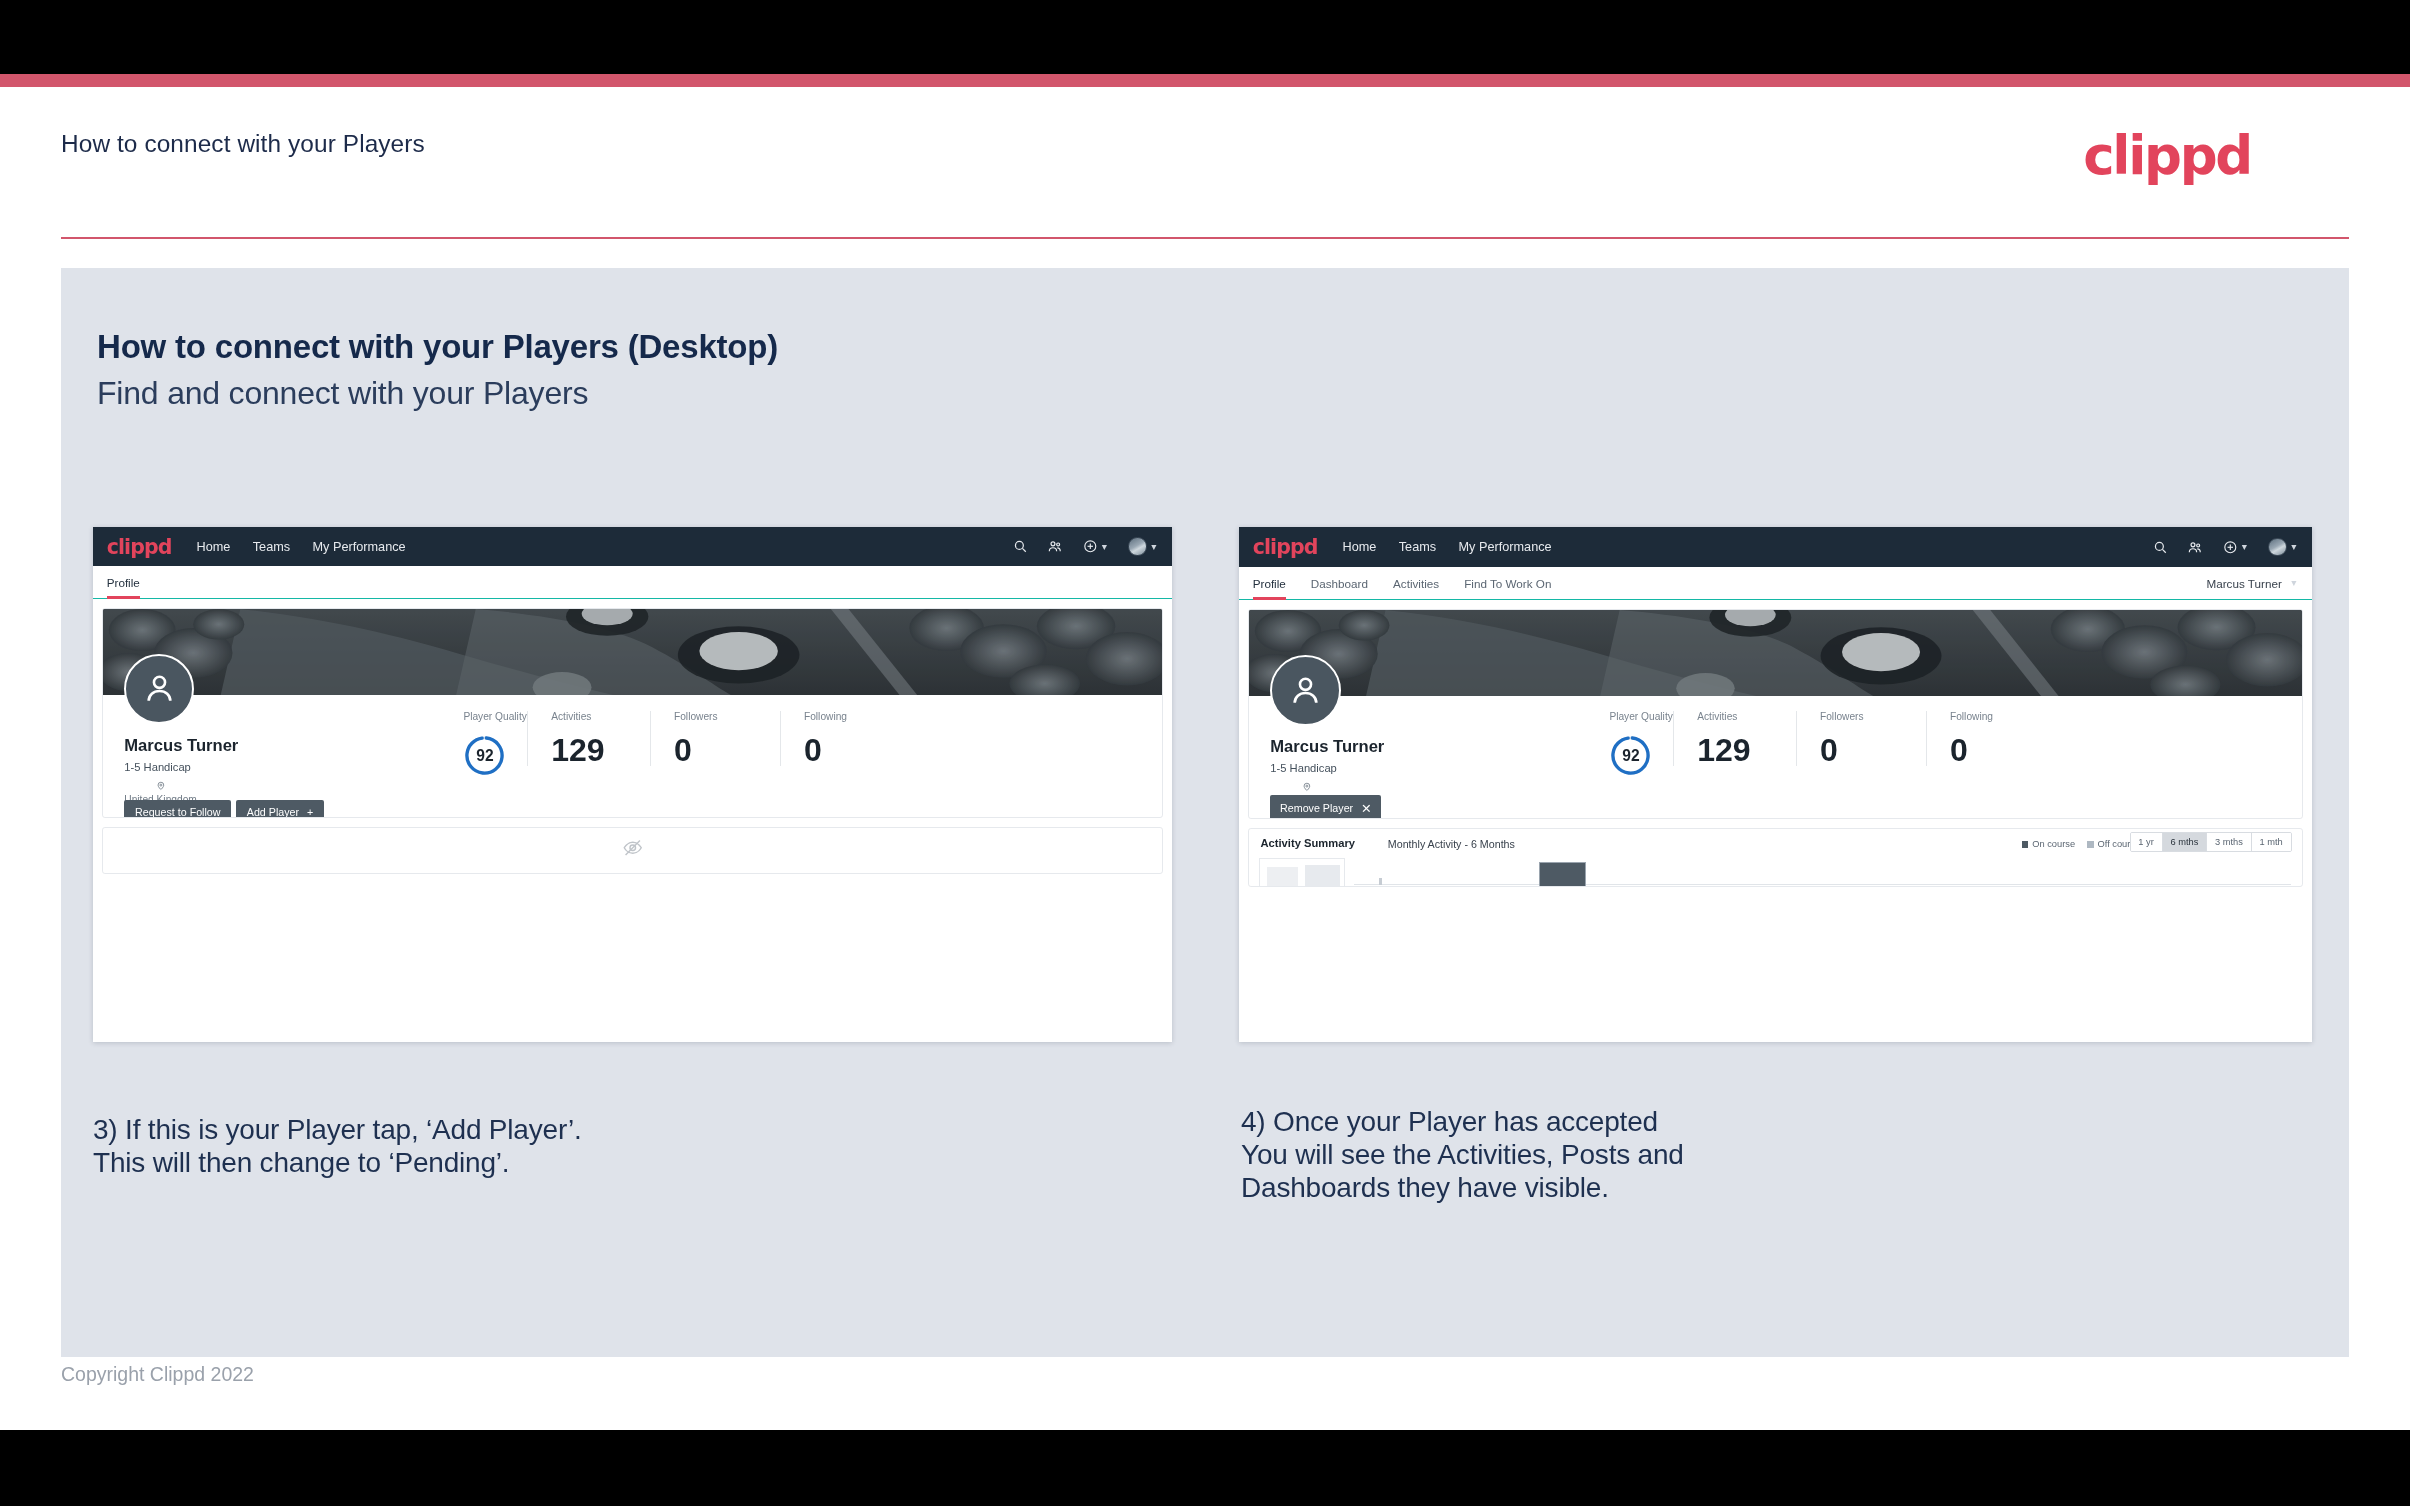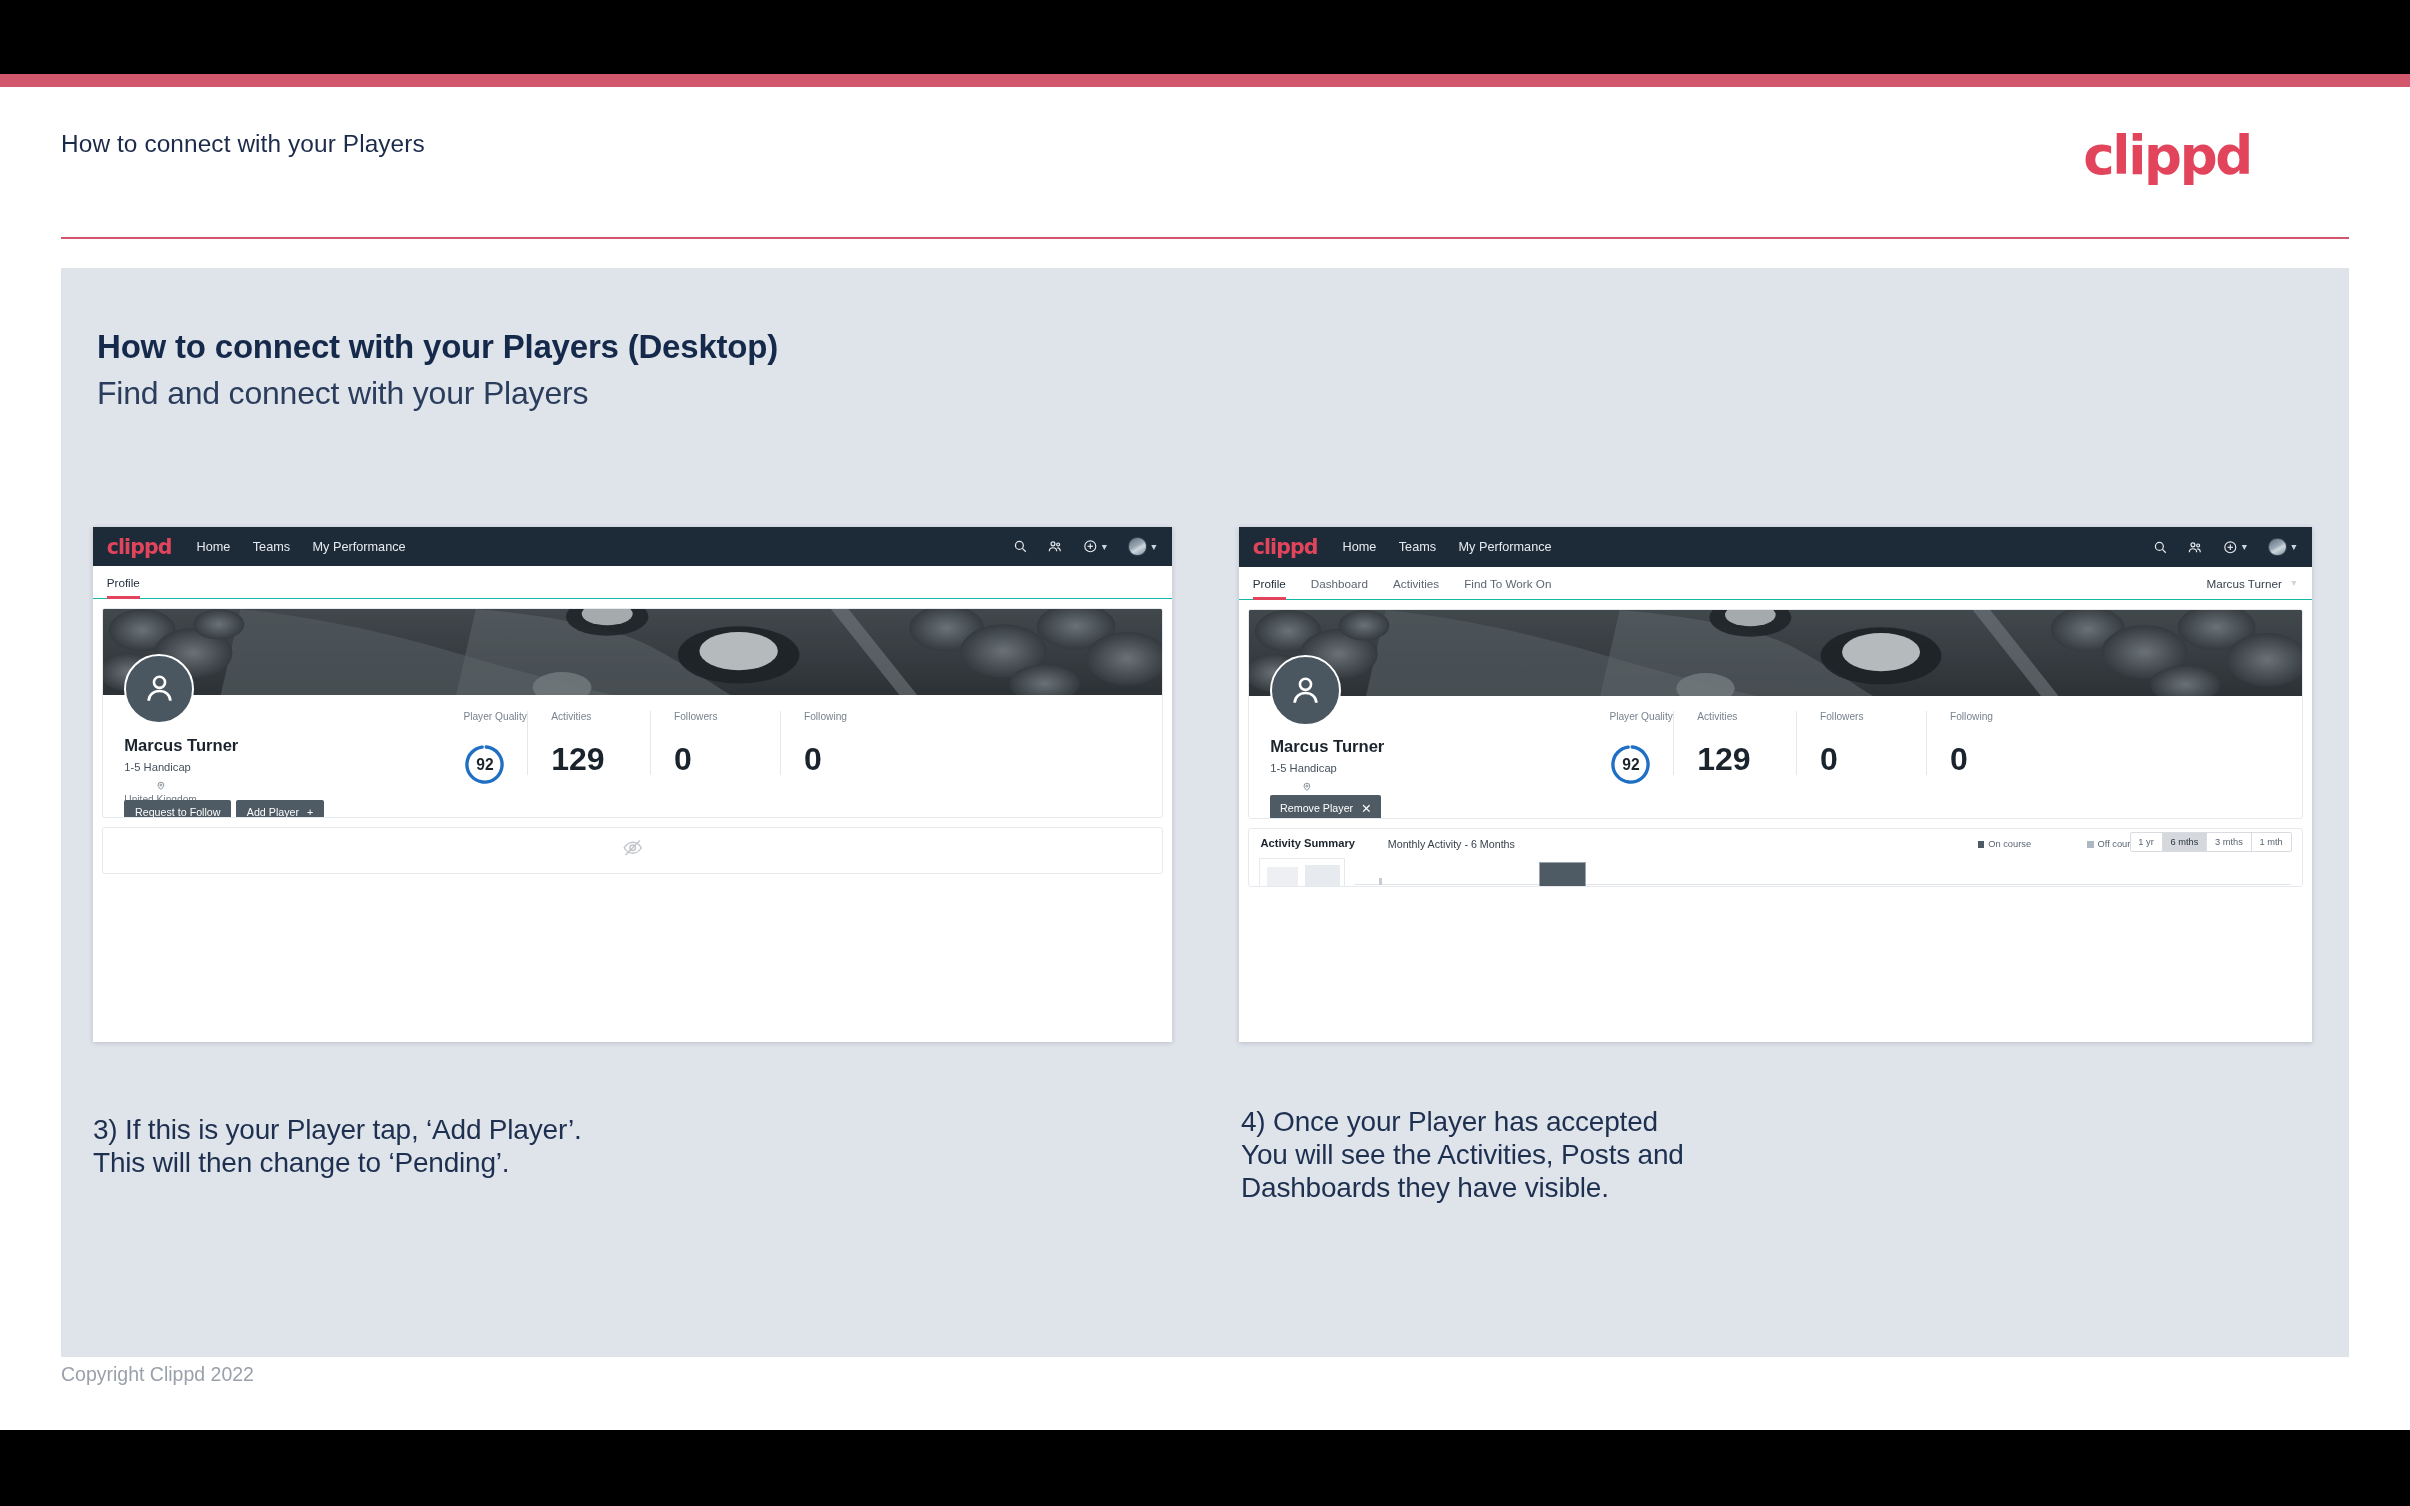--- a/index.html
+++ b/index.html
@@ -127,21 +127,21 @@
     background:#4e5a64; color:#fff; font-size:10.7px; padding:5.9px 10.7px; border-radius:2px;
     display:flex; align-items:center; gap:7.8px; white-space:nowrap;
   }
 
   
   .stats { position:absolute; display:flex; align-items:flex-start; }
   .shot-left .stats  { left:343px; top:16.6px; }
   .shot-right .stats { left:343px; top:15.6px; }
   .stat { padding:0 0 0 23.4px; border-left:1px solid #e4e7ea; min-width:0; }
   .stat:first-child { border-left:none; }
-  .stat-lbl { font-size:10.2px; color:#79838e; margin-bottom:21px; white-space:nowrap; }
+  .stat-lbl { font-size:10.2px; color:#79838e; margin-bottom:12px; white-space:nowrap; }
   .stat-val { font-size:32px; font-weight:700; color:#1b242d; line-height:1; }
   .ring {
     position:relative; width:43px; height:43px; margin-top:2px;
   }
   .ring svg { display:block; }
   .ring-num {
     position:absolute; inset:0; display:flex; align-items:center; justify-content:center;
     font-size:15.6px; font-weight:700; color:#1b242d;
   }
 
@@ -155,21 +155,21 @@
 
   
   .activity-card {
     position:relative; margin:8.8px 8.8px 0 8.8px; background:#fff;
     border:1px solid #e6e9ed; border-radius:2.9px; height:59px; overflow:hidden;
   }
   .act-row { position:relative; height:29px; }
   .act-title { position:absolute; left:11.7px; top:8.8px; font-size:11.2px; font-weight:700; color:#1b242d; }
   .act-sub   { position:absolute; left:139px; top:9.8px; font-size:10.7px; color:#39424d;text-align:right; }
   .legend { position:absolute; right:162px; top:10.7px; display:flex; gap:11.7px; }
-  .leg { display:flex; align-items:center; gap:3.9px; font-size:9.3px; color:#5b6672;margin-left:44px; }
+  .leg { display:flex; align-items:center; gap:3.9px; font-size:9.3px; color:#5b6672; }
   .sw { width:6.8px; height:6.8px; display:inline-block; }
   .sw.on  { background:#4e5a64; }
   .sw.off { background:#aeb8c2; }
   .seg { position:absolute; right:10.7px; top:3.9px; display:flex; border:1px solid #d8dce1; border-radius:2px; overflow:hidden; }
   .seg-item { font-size:9.3px; color:#5b6672; padding:3.9px 7.8px; border-left:1px solid #d8dce1; background:#fff; white-space:nowrap; }
   .seg-item:first-child { border-left:none; }
   .seg-item.sel { background:#d5d9de; color:#2b343d; }
 
   .act-chart { position:relative; height:29px; }
   .ghost-box { position:absolute; left:9.8px; top:0px; width:86px; height:29px; border:1px solid #e6e9ed; }

